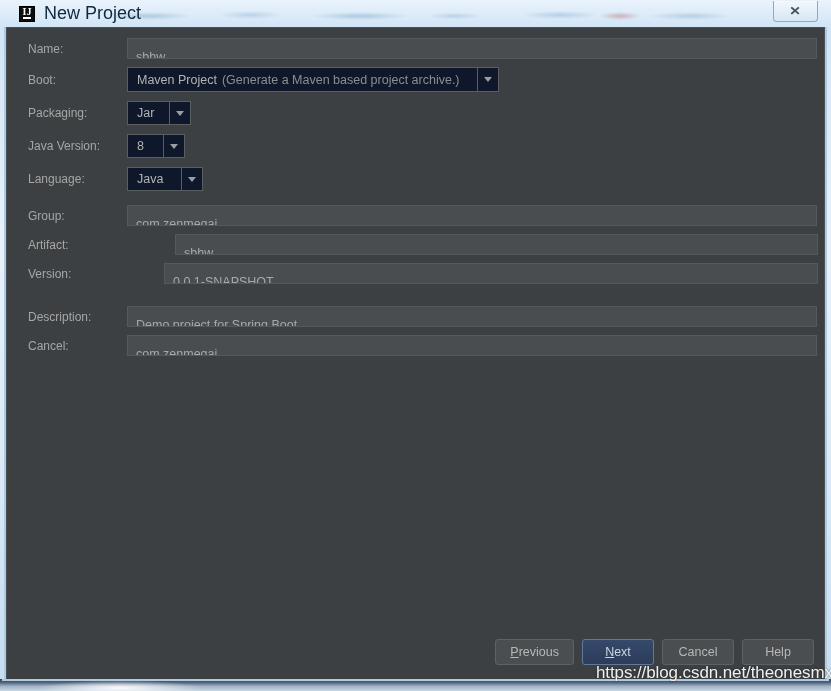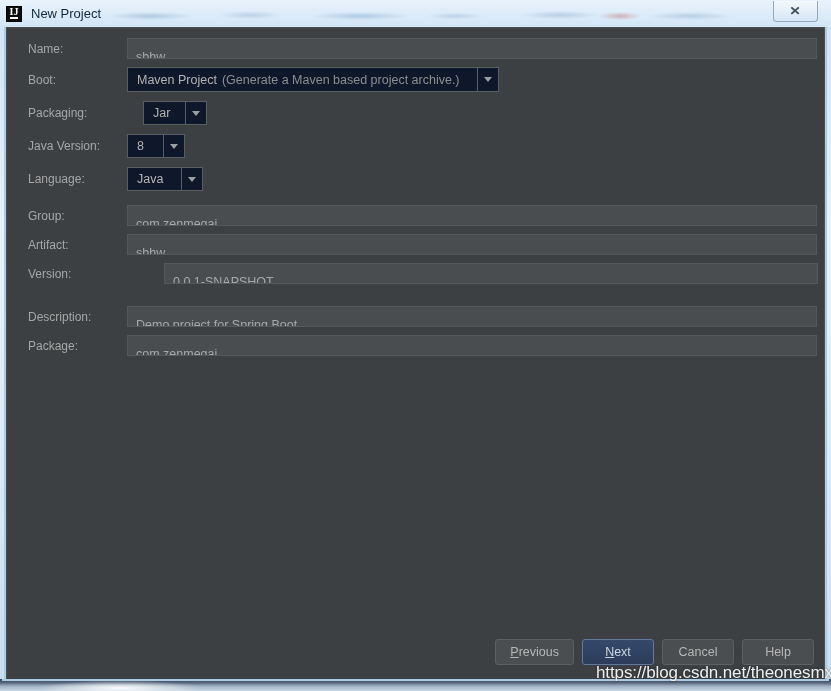--- a/index.html
+++ b/index.html
@@ -40,21 +40,21 @@
     pointer-events: none;
   }
 
   
   .titlebar {
     position: absolute;
     left: 0; top: 0;
     width: 831px; height: 27px;
     display: flex;
     align-items: center;
-    padding-left: 6px;
+    padding-left: 19px;
     box-sizing: border-box;
     z-index: 5;
   }
   .ij-icon {
     width: 16px; height: 16px;
     background: #0d0d0d;
     color: #ffffff;
     font-family: "Liberation Serif", "DejaVu Serif", serif;
     font-size: 10px;
     font-weight: bold;
@@ -69,21 +69,21 @@
   .ij-icon span { position: relative; top: -1px; }
   .ij-icon::after {
     content: "";
     position: absolute;
     left: 3px; right: 3px; bottom: 2px;
     height: 1.5px;
     background: #ffffff;
   }
   .title-text {
     margin-left: 9px;
-    font-size: 13px;
+    font-size: 18px;
     color: #10283c;
     font-family: "Liberation Sans", sans-serif;
     white-space: nowrap;
   }
 
   
   .close-btn {
     position: absolute;
     right: 13px; top: 1px;
     width: 43px; height: 20px;
@@ -299,21 +299,21 @@
             <div class="combo-text">
               <span>Maven Project</span>
               <span class="combo-sub">(Generate a Maven based project archive.)</span>
             </div>
             <div class="combo-arrow">
               <div class="arrow-glyph"></div>
             </div>
           </div>
         </div>
 
-        <div class="row" style="height:24px;margin-bottom:9px;gap:16px;">
+        <div class="row" style="height:24px;margin-bottom:9px;">
           <div class="label">Packaging:</div>
           <div class="combo packaging-combo">
             <div class="combo-text">Jar</div>
             <div class="combo-arrow">
               <div class="arrow-glyph"></div>
             </div>
           </div>
         </div>
 
         <div class="row" style="height:24px;margin-bottom:9px;">
@@ -334,37 +334,37 @@
               <div class="arrow-glyph"></div>
             </div>
           </div>
         </div>
 
         <div class="row" style="margin-bottom:8px;">
           <div class="label">Group:</div>
           <div class="field wide">com.zenmegai</div>
         </div>
 
-        <div class="row" style="margin-bottom:8px;">
+        <div class="row" style="margin-bottom:8px;gap:48px;">
           <div class="label">Artifact:</div>
           <div class="field wide">sbhw</div>
         </div>
 
         <div class="row" style="margin-bottom:22px;gap:37px;">
           <div class="label">Version:</div>
           <div class="field wide">0.0.1-SNAPSHOT</div>
         </div>
 
         <div class="row" style="margin-bottom:8px;">
           <div class="label">Description:</div>
           <div class="field wide">Demo project for Spring Boot</div>
         </div>
 
         <div class="row" style="margin-bottom:0;">
-          <div class="label">Package:</div>
+          <div class="label">Cancel:</div>
           <div class="field wide">com.zenmegai</div>
         </div>
 
       </div>
 
       <div class="buttonbar">
         <div class="btn">
             <span class="mn">P</span>
             <span>revious</span>
           </div>

